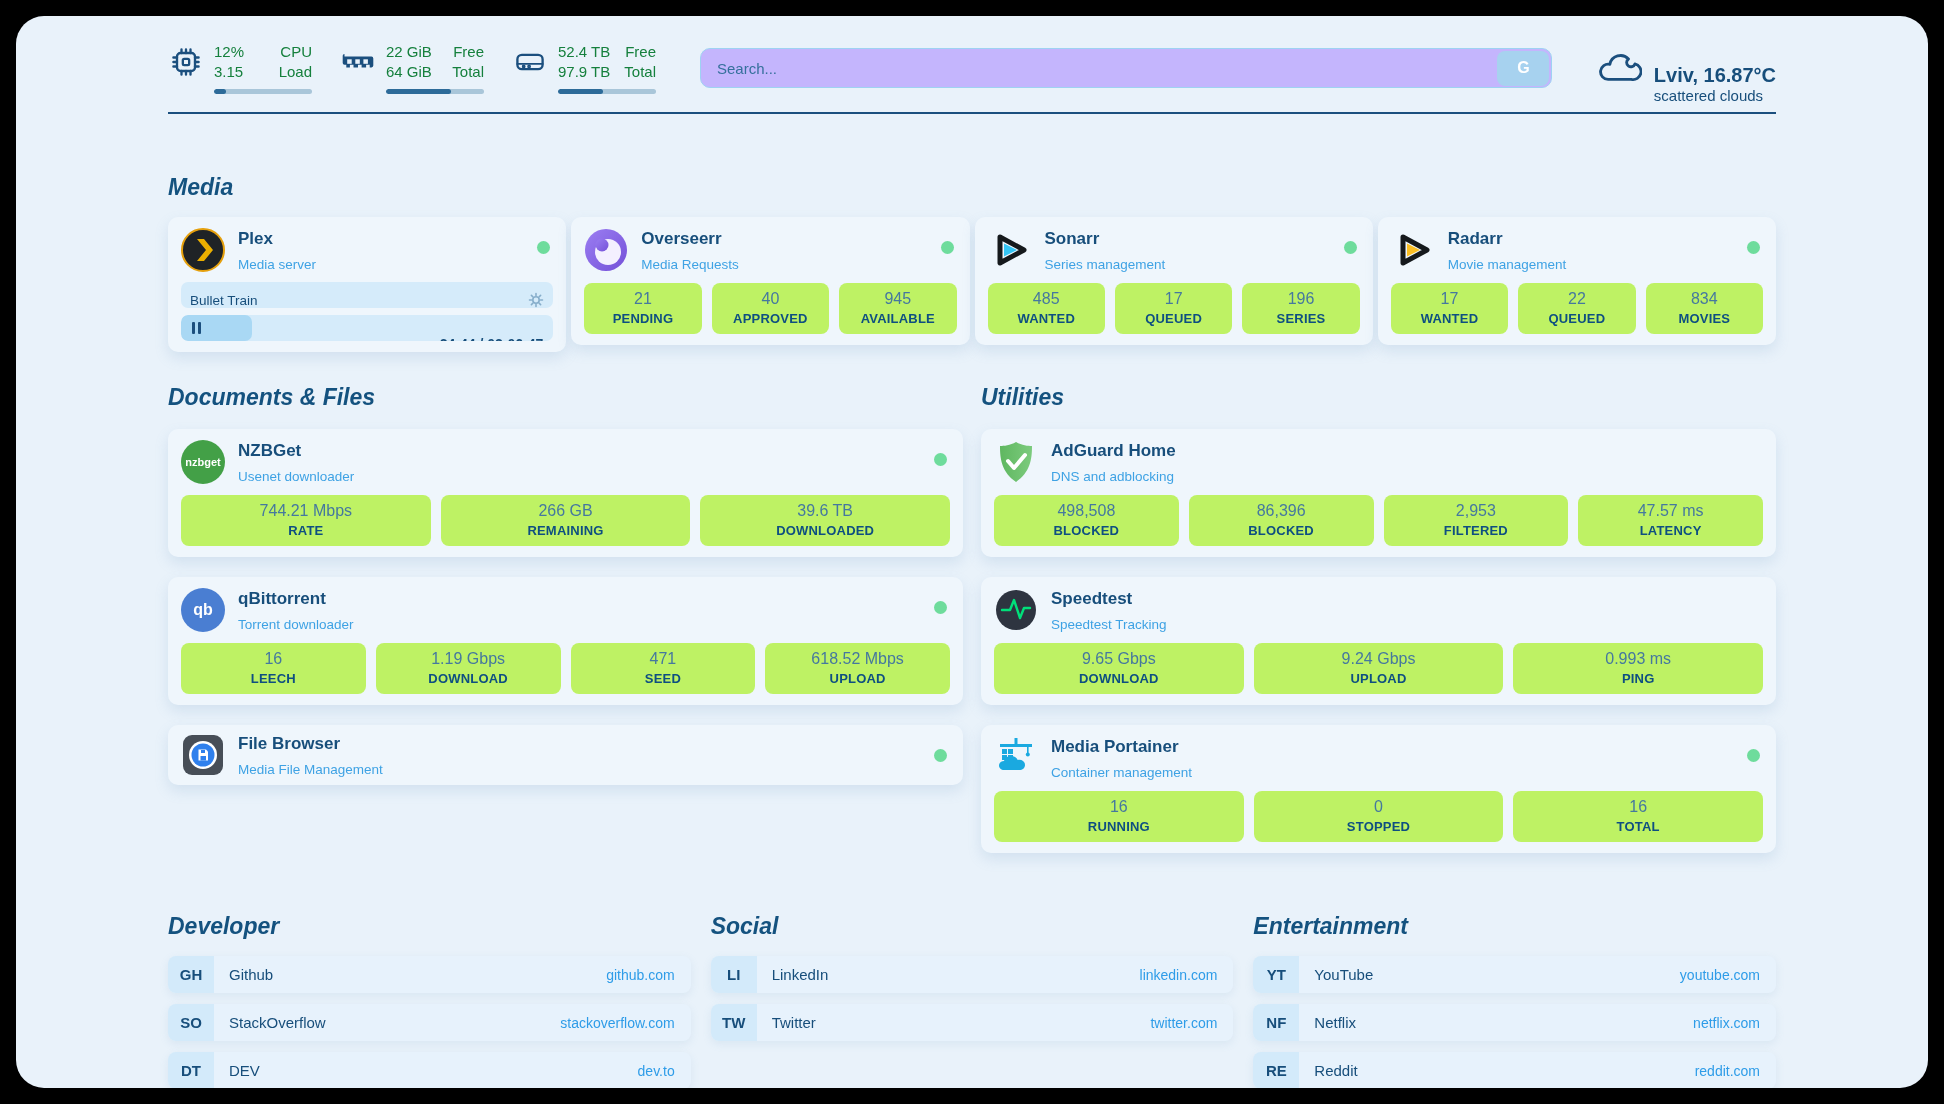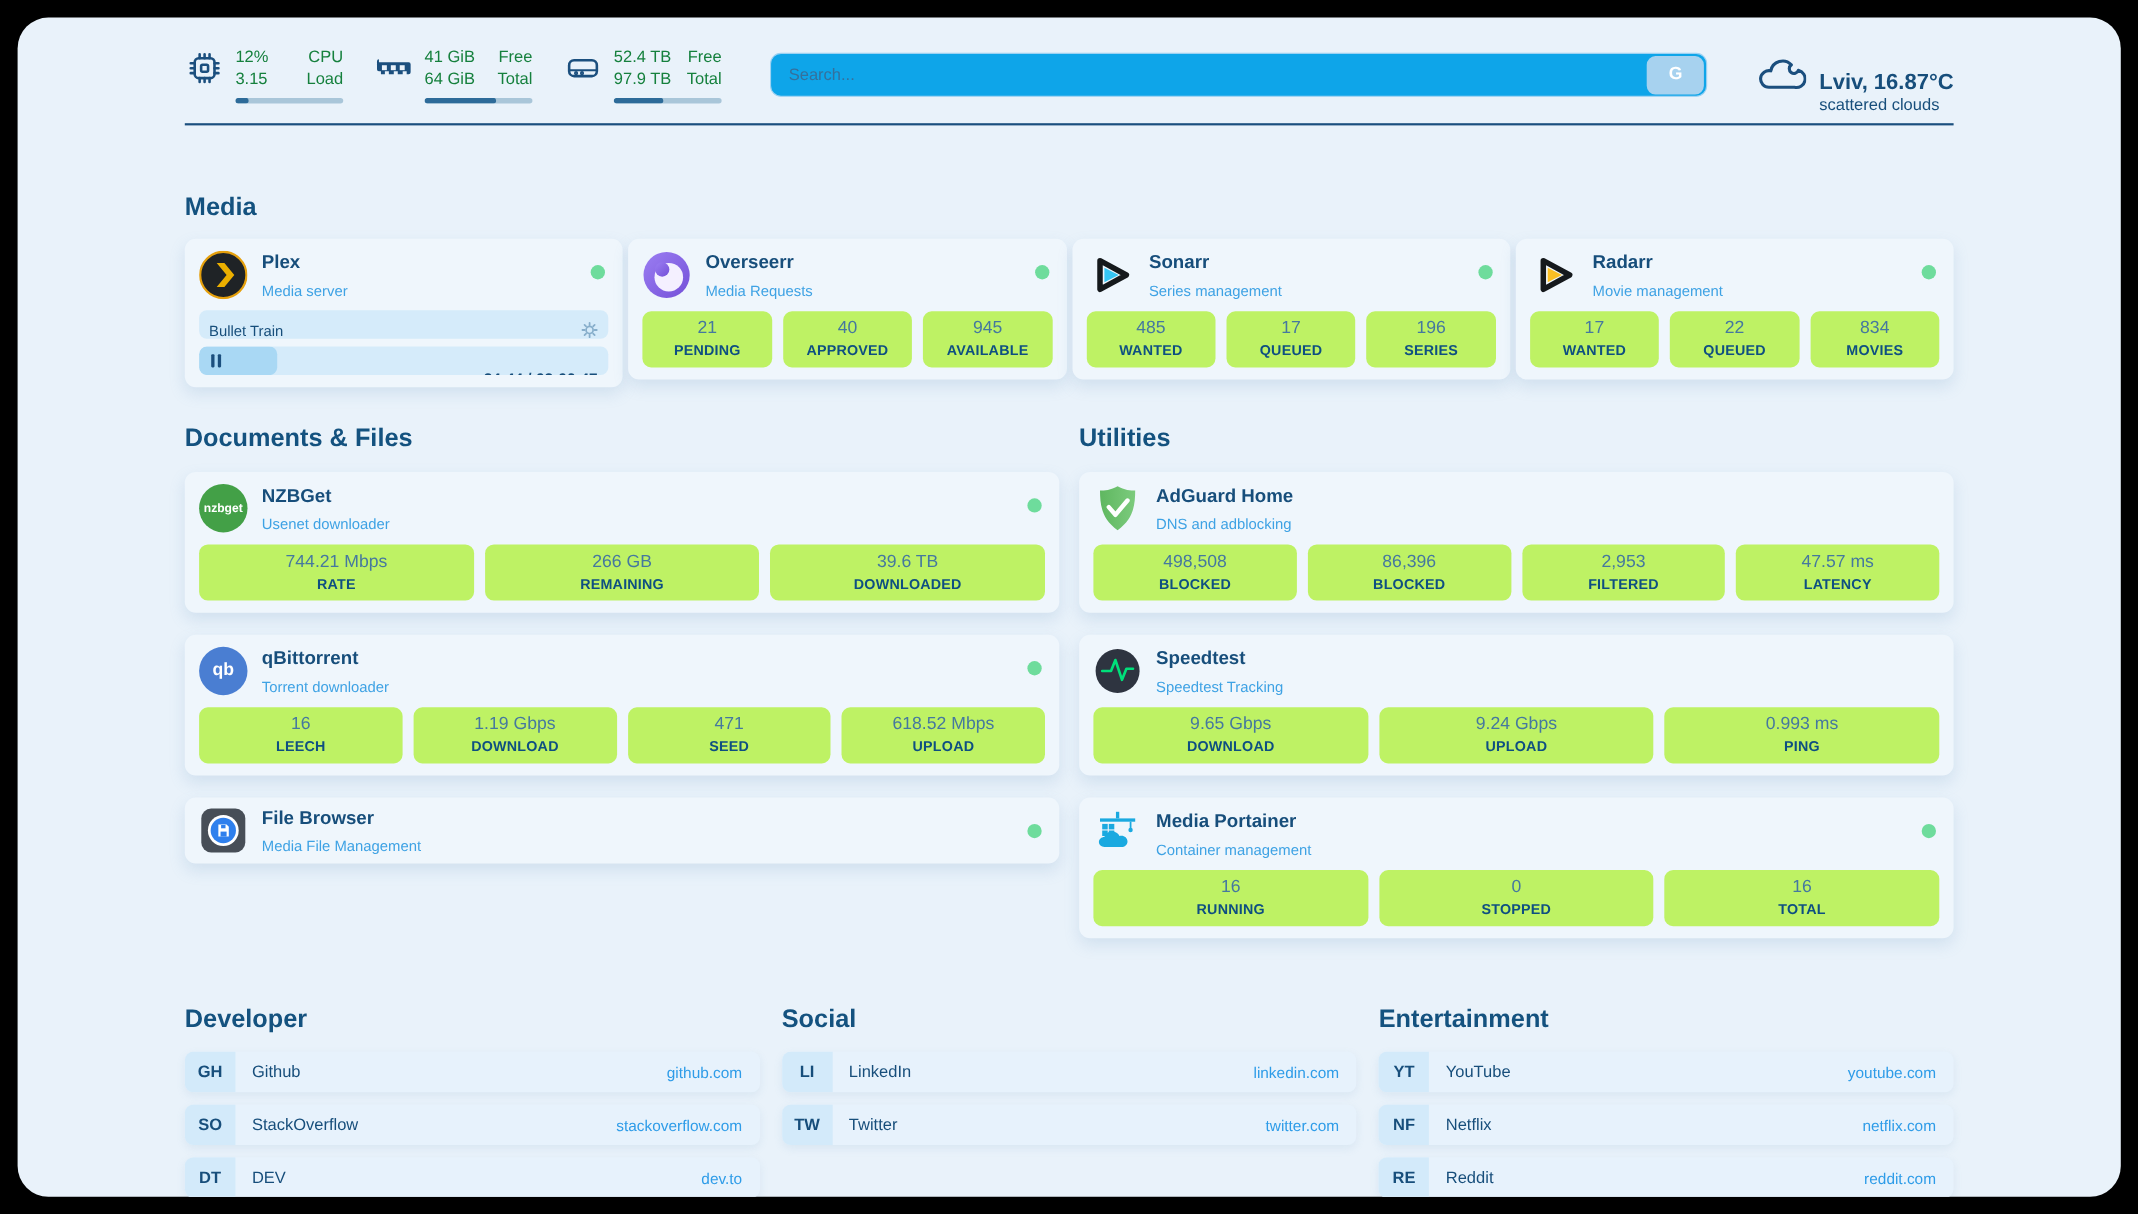--- a/index.html
+++ b/index.html
@@ -11,33 +11,33 @@
   .topbar { display:flex; align-items:center; padding-top:28px; height:76px; }
   .resources { display:flex; gap:28px; }
   .res { position:relative; display:flex; align-items:center; gap:10px; padding-bottom:13px; }
   .res-icon { width:36px; height:36px; color:#1b4f7e; flex:none; }
   .res-cols { display:flex; justify-content:space-between; width:98px; }
   .res-col { display:flex; flex-direction:column; font-size:15px; line-height:1.3; color:#15803d; font-weight:500; }
   .res-col.right { text-align:right; }
   .res-bar { position:absolute; left:46px; right:0; bottom:0; height:5px; background:#a9c6d9; border-radius:3px; overflow:hidden; }
   .res-fill { height:100%; background:#2d6b99; border-radius:3px; }
   .search { flex:1; margin:0 44px; position:relative; height:40px; }
-  .search input { width:100%; height:100%; border:1.5px solid #9ed2f2; border-radius:10px; background:#0ea5e9;
+  .search input { width:100%; height:100%; border:1.5px solid #9ed2f2; border-radius:10px; background:#c4b5fd;
                   padding:0 64px 0 16px; font-size:15px; color:#174e7b; outline:none; font-family:"Liberation Sans",sans-serif; }
   .search input::placeholder { color:#35709c; opacity:1; }
   .search-btn { position:absolute; right:2.5px; top:2.5px; bottom:2.5px; width:52px; border:none; border-radius:8px;
                 background:#a7d2ef; color:#fff; font-size:16px; font-weight:600; display:flex; align-items:center; justify-content:center; cursor:pointer; }
   .weather { display:flex; align-items:center; gap:12px; color:#174e7b; }
   .weather-icon { width:46px; height:36px; }
   .weather-line1 { font-size:20px; font-weight:600;margin-top:32px; }
   .weather-line2 { font-size:15px; }
   .divider { border-top:2px solid #1b4f7e; margin-top:20px; }
 
   
-  .section-title { font-size:23px; font-weight:600; color:#14527f; }
+  .section-title { font-size:23px; font-weight:600; color:#14527f;font-style:italic; }
   .media-title { margin-top:60px; margin-bottom:16px; }
   .media-row { display:flex; gap:5px; align-items:flex-start; }
 
   .card { position:relative; background:#eff6fc; border-radius:10px; padding:11px 13px;
           box-shadow:0 6px 14px rgba(108,152,192,.18); flex:1; }
   .card-head { display:flex; align-items:center; gap:13px; }
   .app-icon { width:44px; height:44px; flex:none; }
   .card-name { font-size:17px; font-weight:600; color:#174e7b; }
   .card-sub { font-size:13.5px; color:#3ea2e4; margin-top:8px; }
   .status-dot { position:absolute; top:24px; right:16px; width:13px; height:13px; border-radius:50%; background:#6edc9c; }
@@ -110,21 +110,21 @@
 
       <div class="res">
         <svg class="res-icon" viewBox="0 0 40 40" fill="currentColor">
           <path d="M5 14h30a2 2 0 0 1 2 2v8a2 2 0 0 1-2 2h-2v-3h-4v3h-5v-3h-4v3h-5v-3h-4v3H7v-3H5a2 2 0 0 1-2-2v-8a2 2 0 0 1 2-2z"></path>
           <rect x="8" y="17" width="5" height="5" fill="#e9f2fa"></rect>
             <rect x="17" y="17" width="5" height="5" fill="#e9f2fa"></rect>
             <rect x="26" y="17" width="5" height="5" fill="#e9f2fa"></rect>
         </svg>
         <div class="res-cols">
           <div class="res-col">
-            <span>41 GiB</span>
+            <span>22 GiB</span>
             <span>64 GiB</span>
           </div>
           <div class="res-col right">
             <span>Free</span>
             <span>Total</span>
           </div>
         </div>
         <div class="res-bar">
             <div class="res-fill" style="width: 66%;"></div>
           </div>

